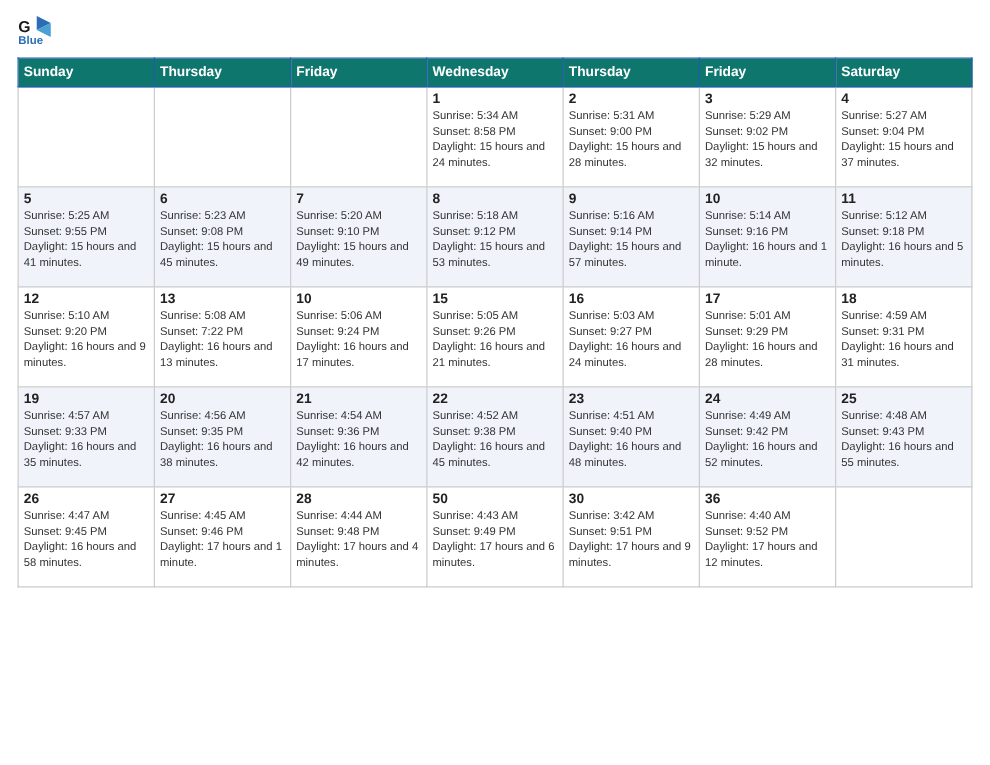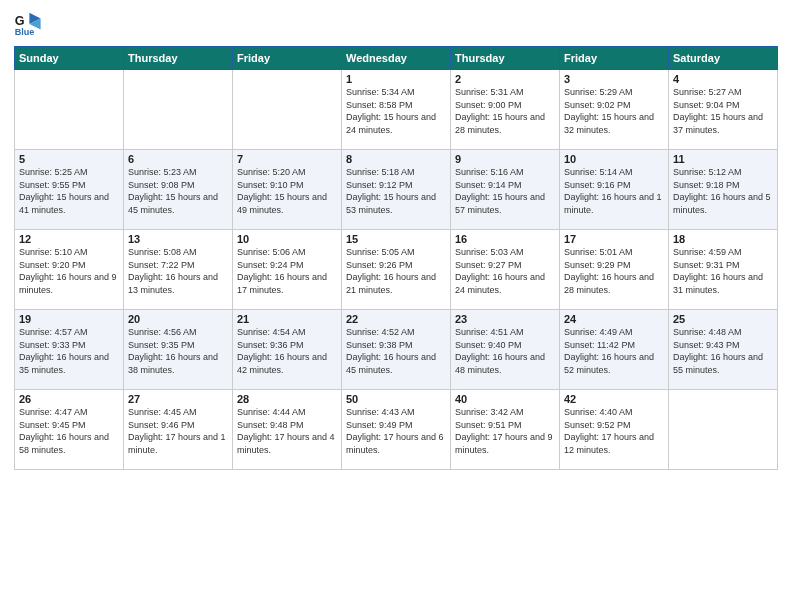--- a/index.html
+++ b/index.html
@@ -292,21 +292,21 @@
           <td>
             <span class="day-num">23</span>
             <div class="day-info">Sunrise: 4:51 AM
 Sunset: 9:40 PM
 Daylight: 16 hours
 and 48 minutes.</div>
           </td>
           <td>
             <span class="day-num">24</span>
             <div class="day-info">Sunrise: 4:49 AM
-Sunset: 11:42 PM
+Sunset: 9:42 PM
 Daylight: 16 hours
 and 52 minutes.</div>
           </td>
           <td>
             <span class="day-num">25</span>
             <div class="day-info">Sunrise: 4:48 AM
 Sunset: 9:43 PM
 Daylight: 16 hours
 and 55 minutes.</div>
           </td>
@@ -334,28 +334,28 @@
 and 4 minutes.</div>
           </td>
           <td>
             <span class="day-num">50</span>
             <div class="day-info">Sunrise: 4:43 AM
 Sunset: 9:49 PM
 Daylight: 17 hours
 and 6 minutes.</div>
           </td>
           <td>
-            <span class="day-num">40</span>
+            <span class="day-num">30</span>
             <div class="day-info">Sunrise: 3:42 AM
 Sunset: 9:51 PM
 Daylight: 17 hours
 and 9 minutes.</div>
           </td>
           <td>
-            <span class="day-num">42</span>
+            <span class="day-num">36</span>
             <div class="day-info">Sunrise: 4:40 AM
 Sunset: 9:52 PM
 Daylight: 17 hours
 and 12 minutes.</div>
           </td>
           <td></td>
         </tr>
       </tbody>
   </table>
 </div>

